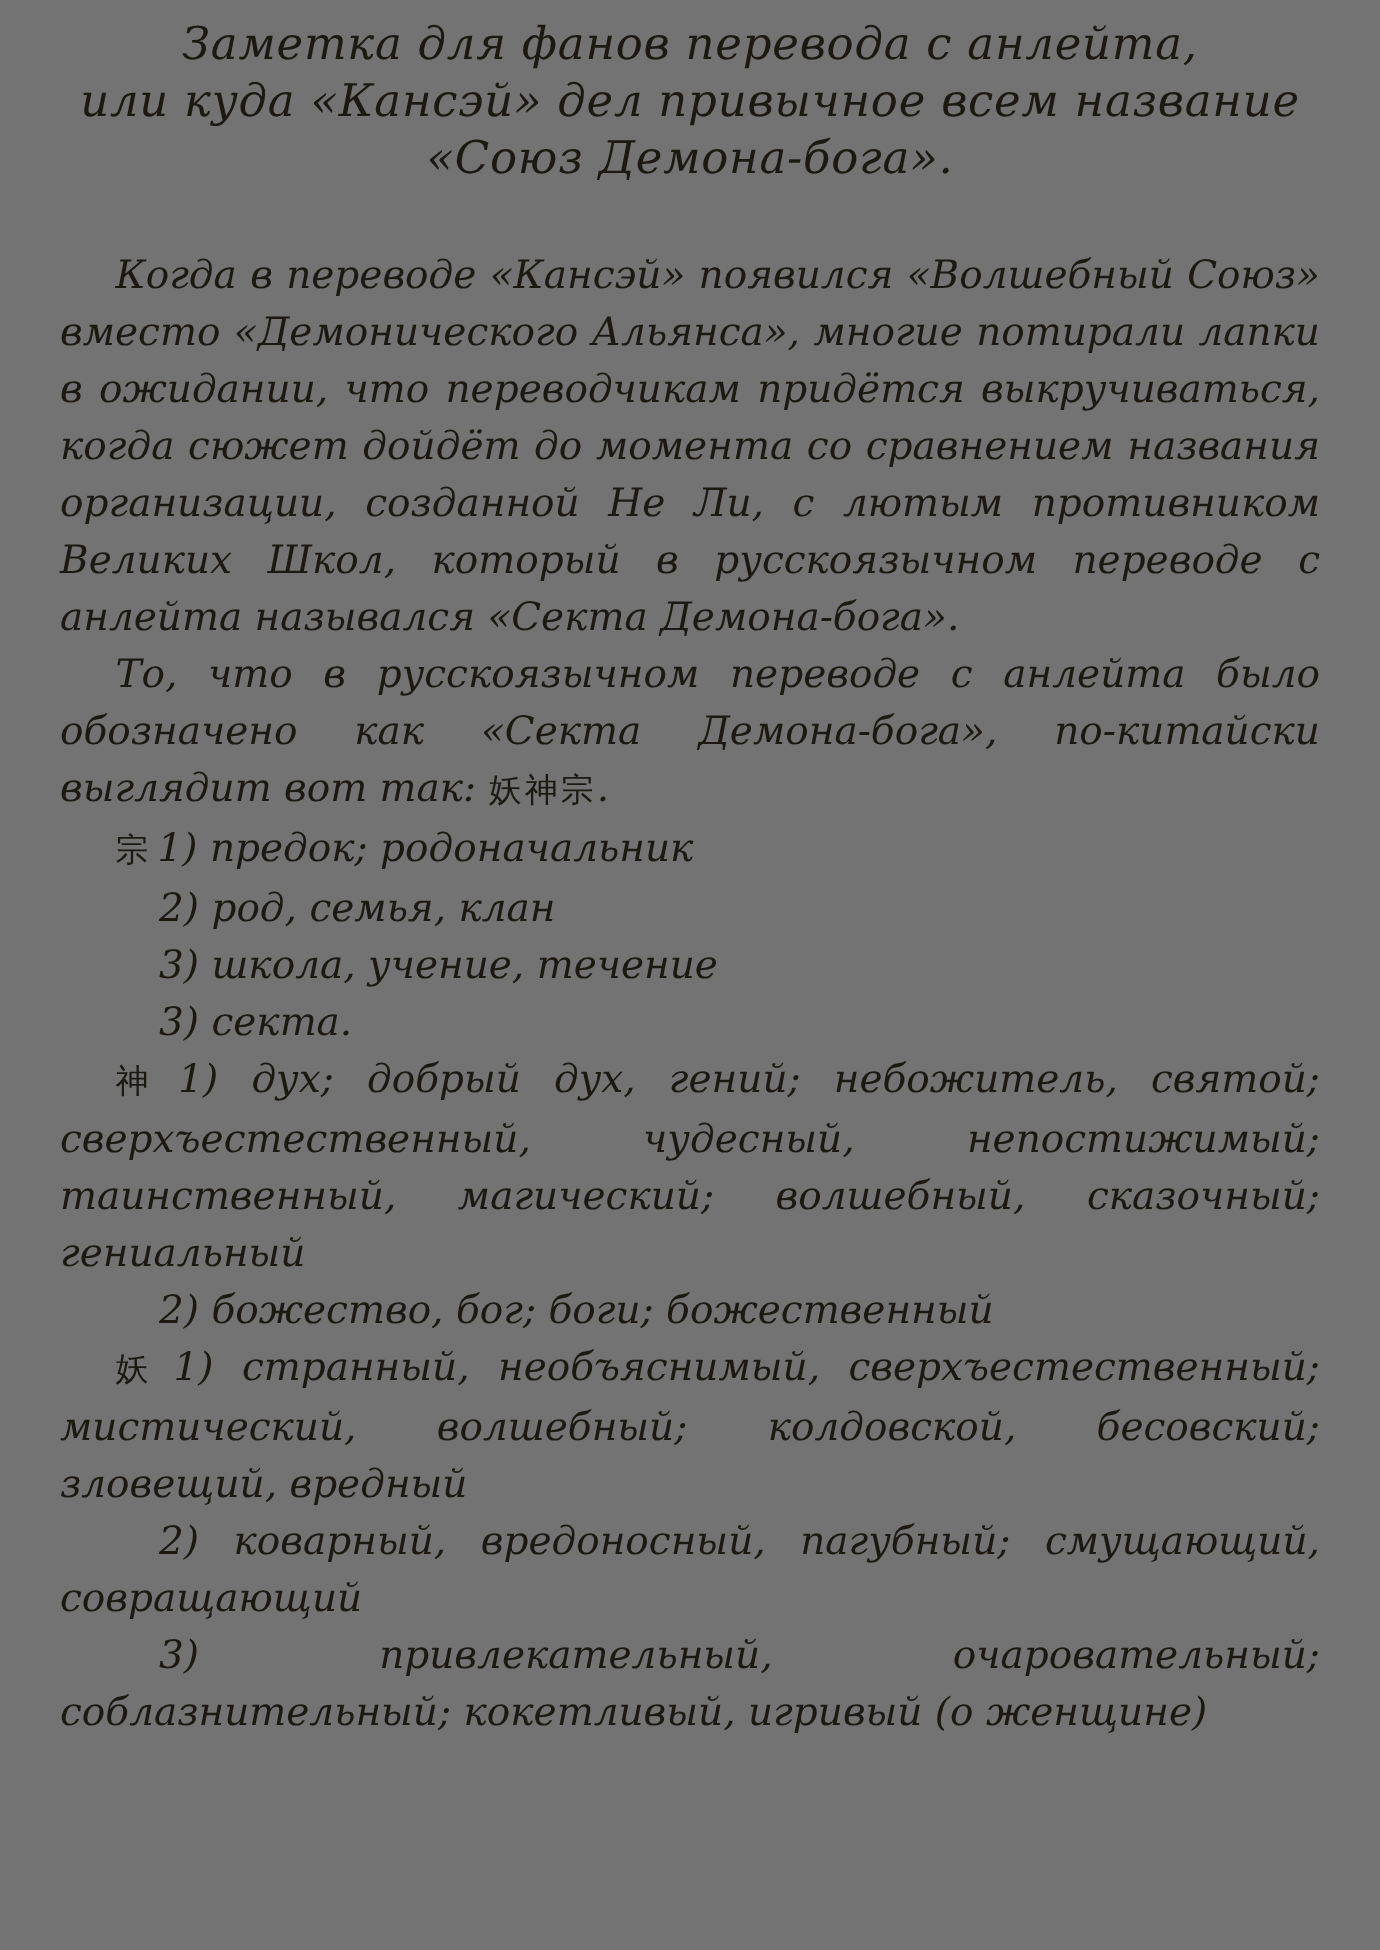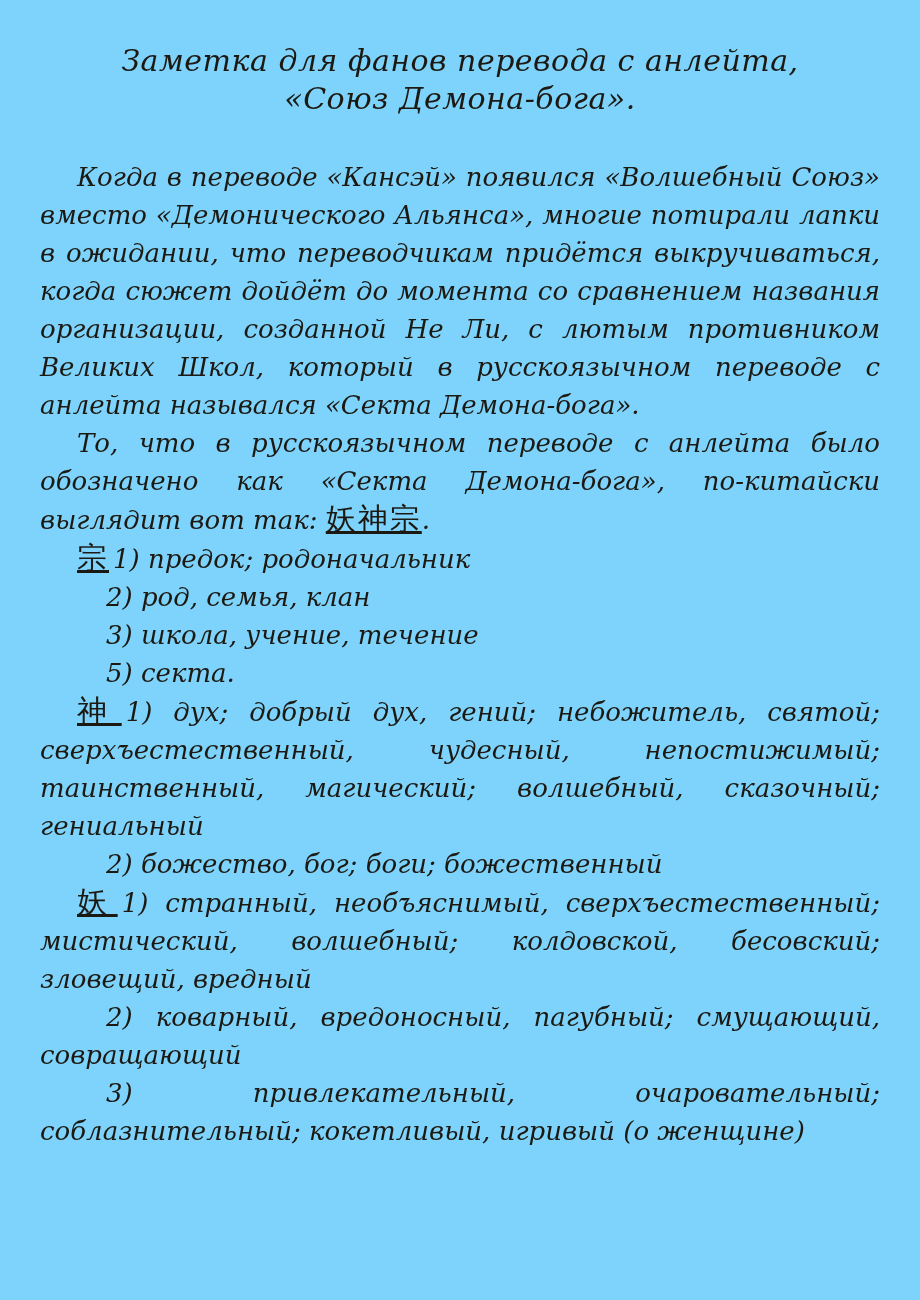--- a/index.html
+++ b/index.html
@@ -4,23 +4,23 @@
 <style>
   html, body {
     margin: 0;
     padding: 0;
   }
   .page {
     position: relative;
     width: 920px;
     height: 1300px;
     box-sizing: border-box;
-    background: #7dd3fc;
+    background: #737373;
     color: #1c1912;
-    padding: 42px 40px 0 40px;
+    padding: 11px 40px 0 40px;
     overflow: hidden;
     font-family: "DejaVu Serif", serif;
     font-style: italic;
     font-size: 26px;
     line-height: 38px;
   }
   .title {
     text-align: center;
     font-size: 30px;
     line-height: 38px;
@@ -35,48 +35,48 @@
   }
   .indent1 {
     text-indent: 37px;
   }
   .indent2 {
     text-indent: 66px;
   }
   .cjk {
     font-style: normal;
     font-family: "DejaVu Sans", sans-serif;
-    font-size: 30px;
+    font-size: 22px;
     letter-spacing: 2px;
-    text-decoration: underline;
   }
   .entry-char {
     margin-right: 4px;
   }
 </style>
 </head>
 <body>
 
 <div class="page">
 
   <div class="title">
     <div>Заметка для фанов перевода с анлейта,</div>
+    <div>или куда «Кансэй» дел привычное всем название</div>
     <div>«Союз Демона-бога».</div>
   </div>
 
   <div class="body-text">
 
     <p class="indent1">Когда в переводе «Кансэй» появился «Волшебный Союз» вместо «Демонического Альянса», многие потирали лапки в ожидании, что переводчикам придётся выкручиваться, когда сюжет дойдёт до момента со сравнением названия организации, созданной Не Ли, с лютым противником Великих Школ, который в русскоязычном переводе с анлейта назывался «Секта Демона-бога».</p>
 
     <p class="indent1"><span>То, что в русскоязычном переводе с анлейта было обозначено как «Секта Демона-бога», по-китайски выглядит вот так: </span><span class="cjk">妖神宗</span><span>.</span></p>
 
     <p class="indent1"><span class="cjk entry-char">宗</span><span>1) предок; родоначальник</span></p>
     <p class="indent2">2) род, семья, клан</p>
     <p class="indent2">3) школа, учение, течение</p>
-    <p class="indent2">5) секта.</p>
+    <p class="indent2">3) секта.</p>
 
     <p class="indent1"><span class="cjk entry-char">神</span><span>1) дух; добрый дух, гений; небожитель, святой; сверхъестественный, чудесный, непостижимый; таинственный, магический; волшебный, сказочный; гениальный</span></p>
     <p class="indent2">2) божество, бог; боги; божественный</p>
 
     <p class="indent1"><span class="cjk entry-char">妖</span><span>1) странный, необъяснимый, сверхъестественный; мистический, волшебный; колдовской, бесовский; зловещий, вредный</span></p>
     <p class="indent2">2) коварный, вредоносный, пагубный; смущающий, совращающий</p>
     <p class="indent2">3) привлекательный, очаровательный; соблазнительный; кокетливый, игривый (о женщине)</p>
 
   </div>
 

